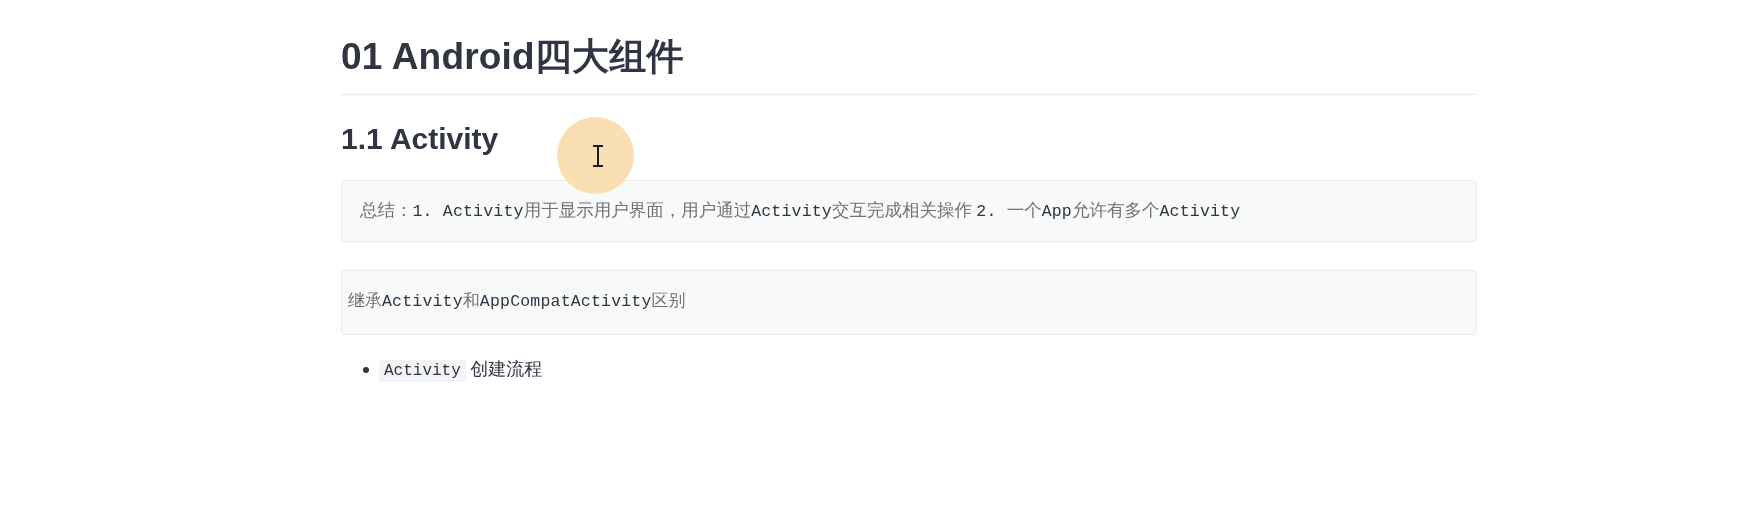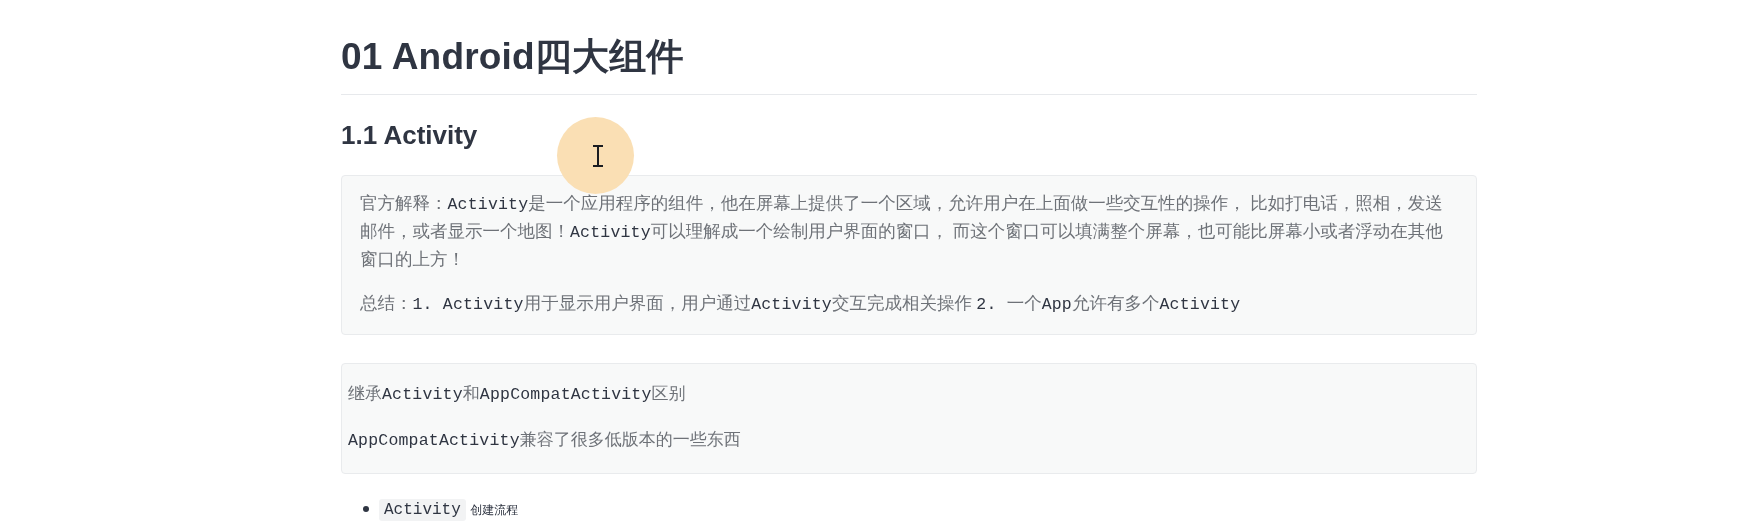--- a/index.html
+++ b/index.html
@@ -40,21 +40,21 @@
     color: #2f3542;
     letter-spacing: 0.2px;
     margin: 0;
     padding: 22px 0 14px 0;
     line-height: 1.25;
     border-bottom: 1px solid #e7e9ec;
   }
 
   .h2 {
     font-family: "Liberation Sans", sans-serif;
-    font-size: 26px;
+    font-size: 30px;
     font-weight: 700;
     color: #2f3542;
     margin: 0;
     padding: 24px 0 10px 0;
     line-height: 1.3;
   }
 
   
   .note {
     background: #f8f9f9;
@@ -126,21 +126,21 @@
   .code-inline {
     font-family: "Liberation Mono", "DejaVu Sans Mono", monospace;
     font-size: 16px;
     background: #f2f3f4;
     color: #2f3542;
     border-radius: 3px;
     padding: 2px 5px;
   }
   .li-text {
     font-family: "DejaVu Sans", sans-serif;
-    font-size: 12px;
+    font-size: 18px;
     color: #2f3542;
   }
 
   
   .cursor-highlight {
     position: absolute;
     left: 557px;
     top: 105px;
     width: 77px;
     height: 77px;
@@ -179,29 +179,27 @@
 <body>
 
 <div class="page">
   <div class="content">
 
     <h1 class="h1">01 Android四大组件</h1>
 
     <h2 class="h2">1.1 Activity</h2>
 
     <div class="note">
-      <p class="note-line"><span class="cjk">官方解释：</span><span class="mono">Activity</span><span class="cjk">是一个应用程序的组件，他在屏幕上提供了一个区域，允许用户在上面做一些交互性的操作，</span><span class="cjk"> 比如打电话，照相，发送邮件，或者显示一个地图！</span><span class="mono">Activity</span><span class="cjk">可以理解成一个绘制用户界面的窗口，</span><span class="cjk"> 而这个窗口可以填满整个屏幕，也可能比屏幕小或者浮动在其他窗口的上方！</span></p>
 
       <p class="note-line summary-line"><span class="cjk">总结：</span><span class="mono">1. </span><span class="mono">Activity</span><span class="cjk">用于显示用户界面，用户通过</span><span class="mono">Activity</span><span class="cjk">交互完成相关操作 </span><span class="mono">2. </span><span class="cjk">一个</span><span class="mono">App</span><span class="cjk">允许有多个</span><span class="mono">Activity</span></p>
     </div>
 
     <div class="note second">
       <p class="note-line"><span class="cjk">继承</span><span class="mono">Activity</span><span class="cjk">和</span><span class="mono">AppCompatActivity</span><span class="cjk">区别</span></p>
 
-      <p class="note-line"><span class="mono">AppCompatActivity</span><span class="cjk">兼容了很多低版本的一些东西</span></p>
 
     </div>
 
     <ul class="list">
       <li class="list-item"><span class="code-inline">Activity</span> <span class="li-text">创建流程</span></li>
     </ul>
 
   </div>
 
   <div class="cursor-highlight"></div>

